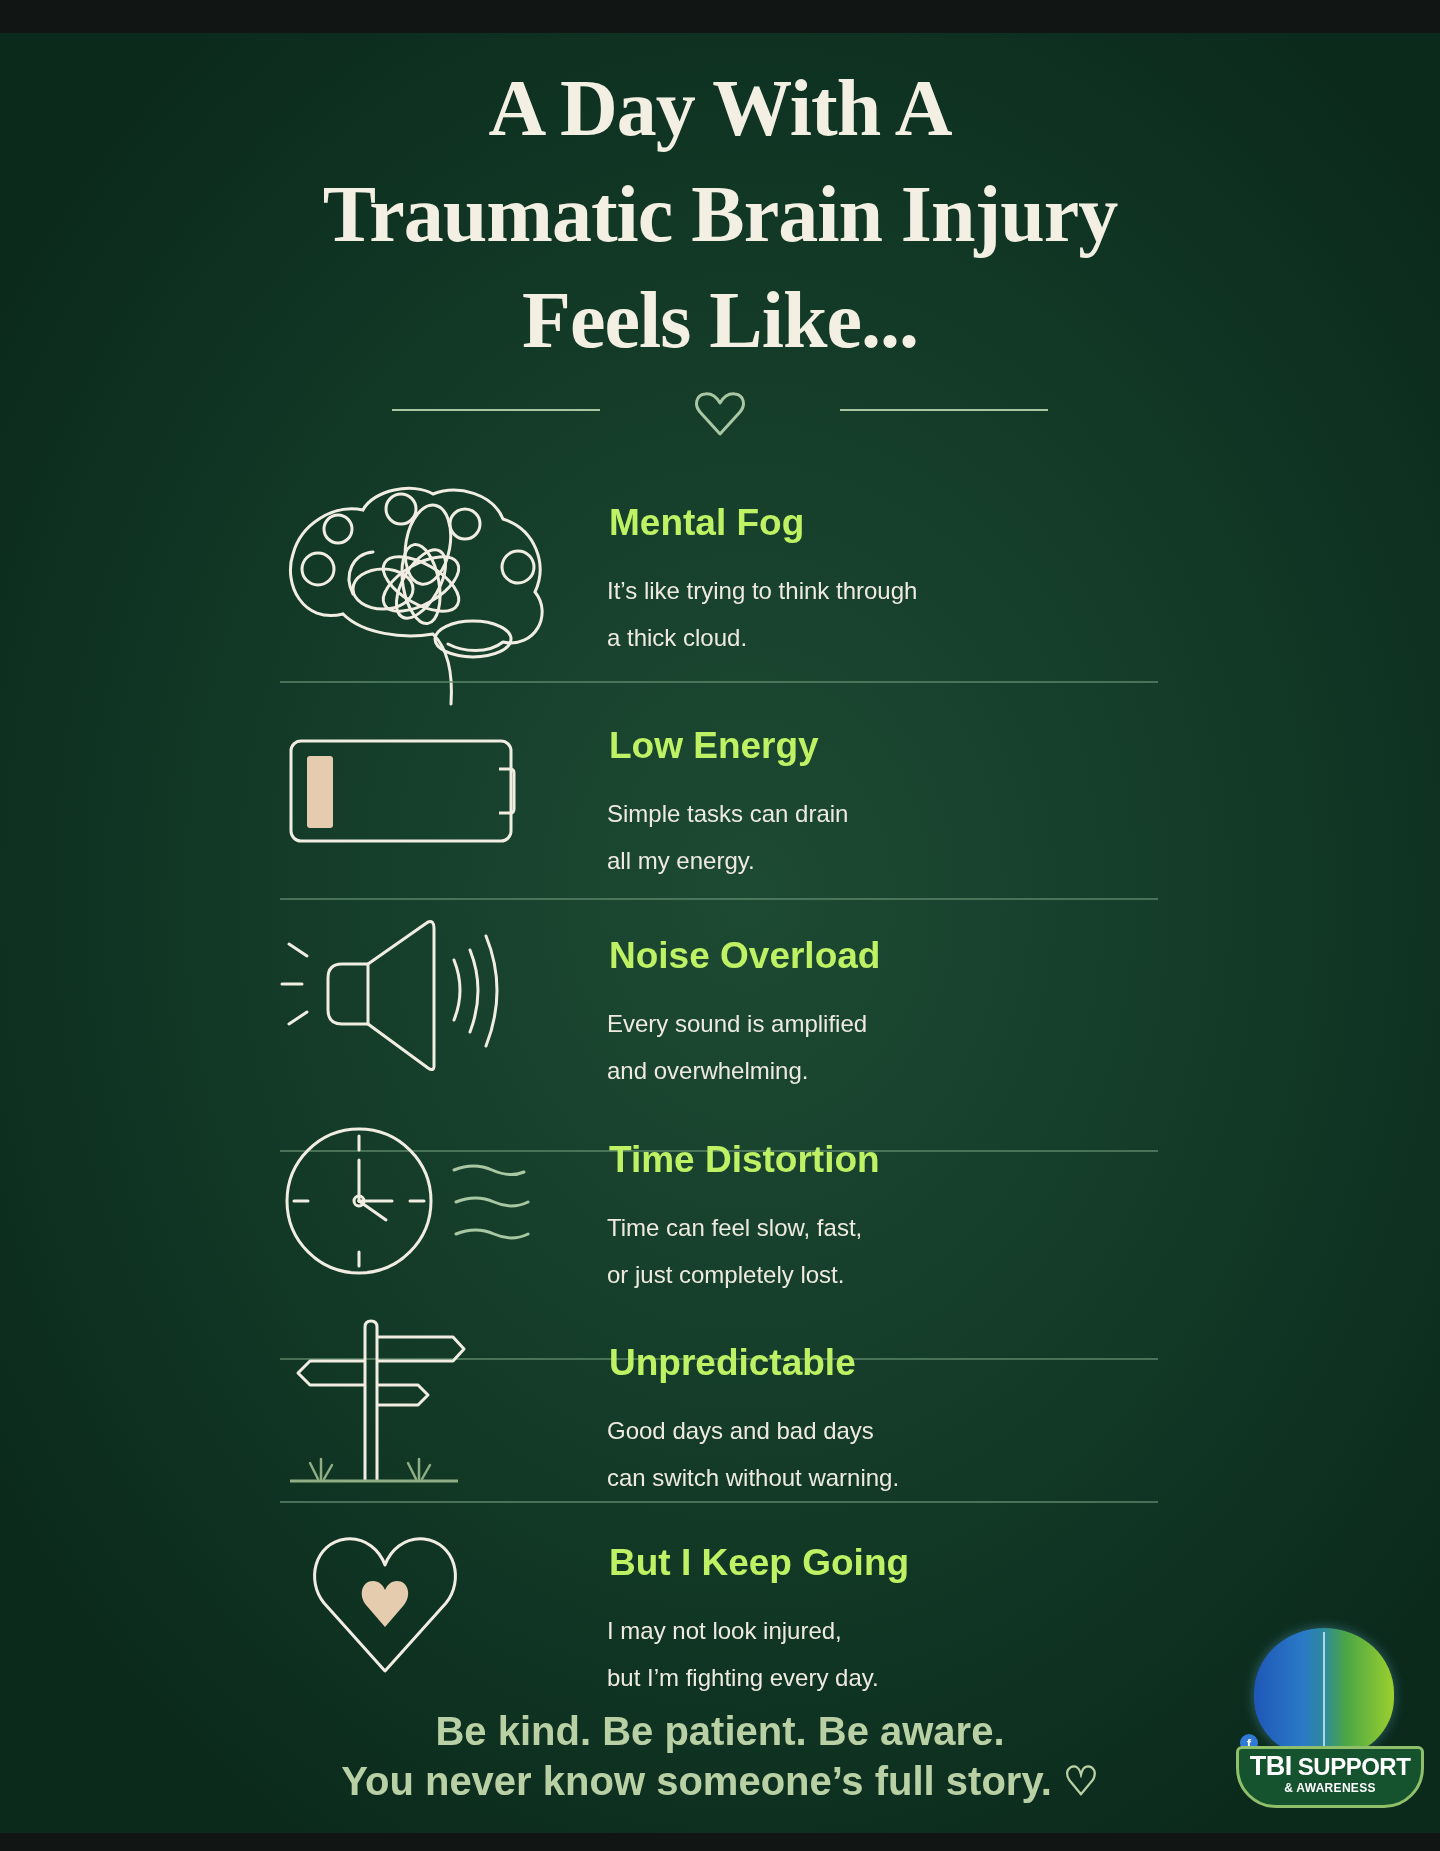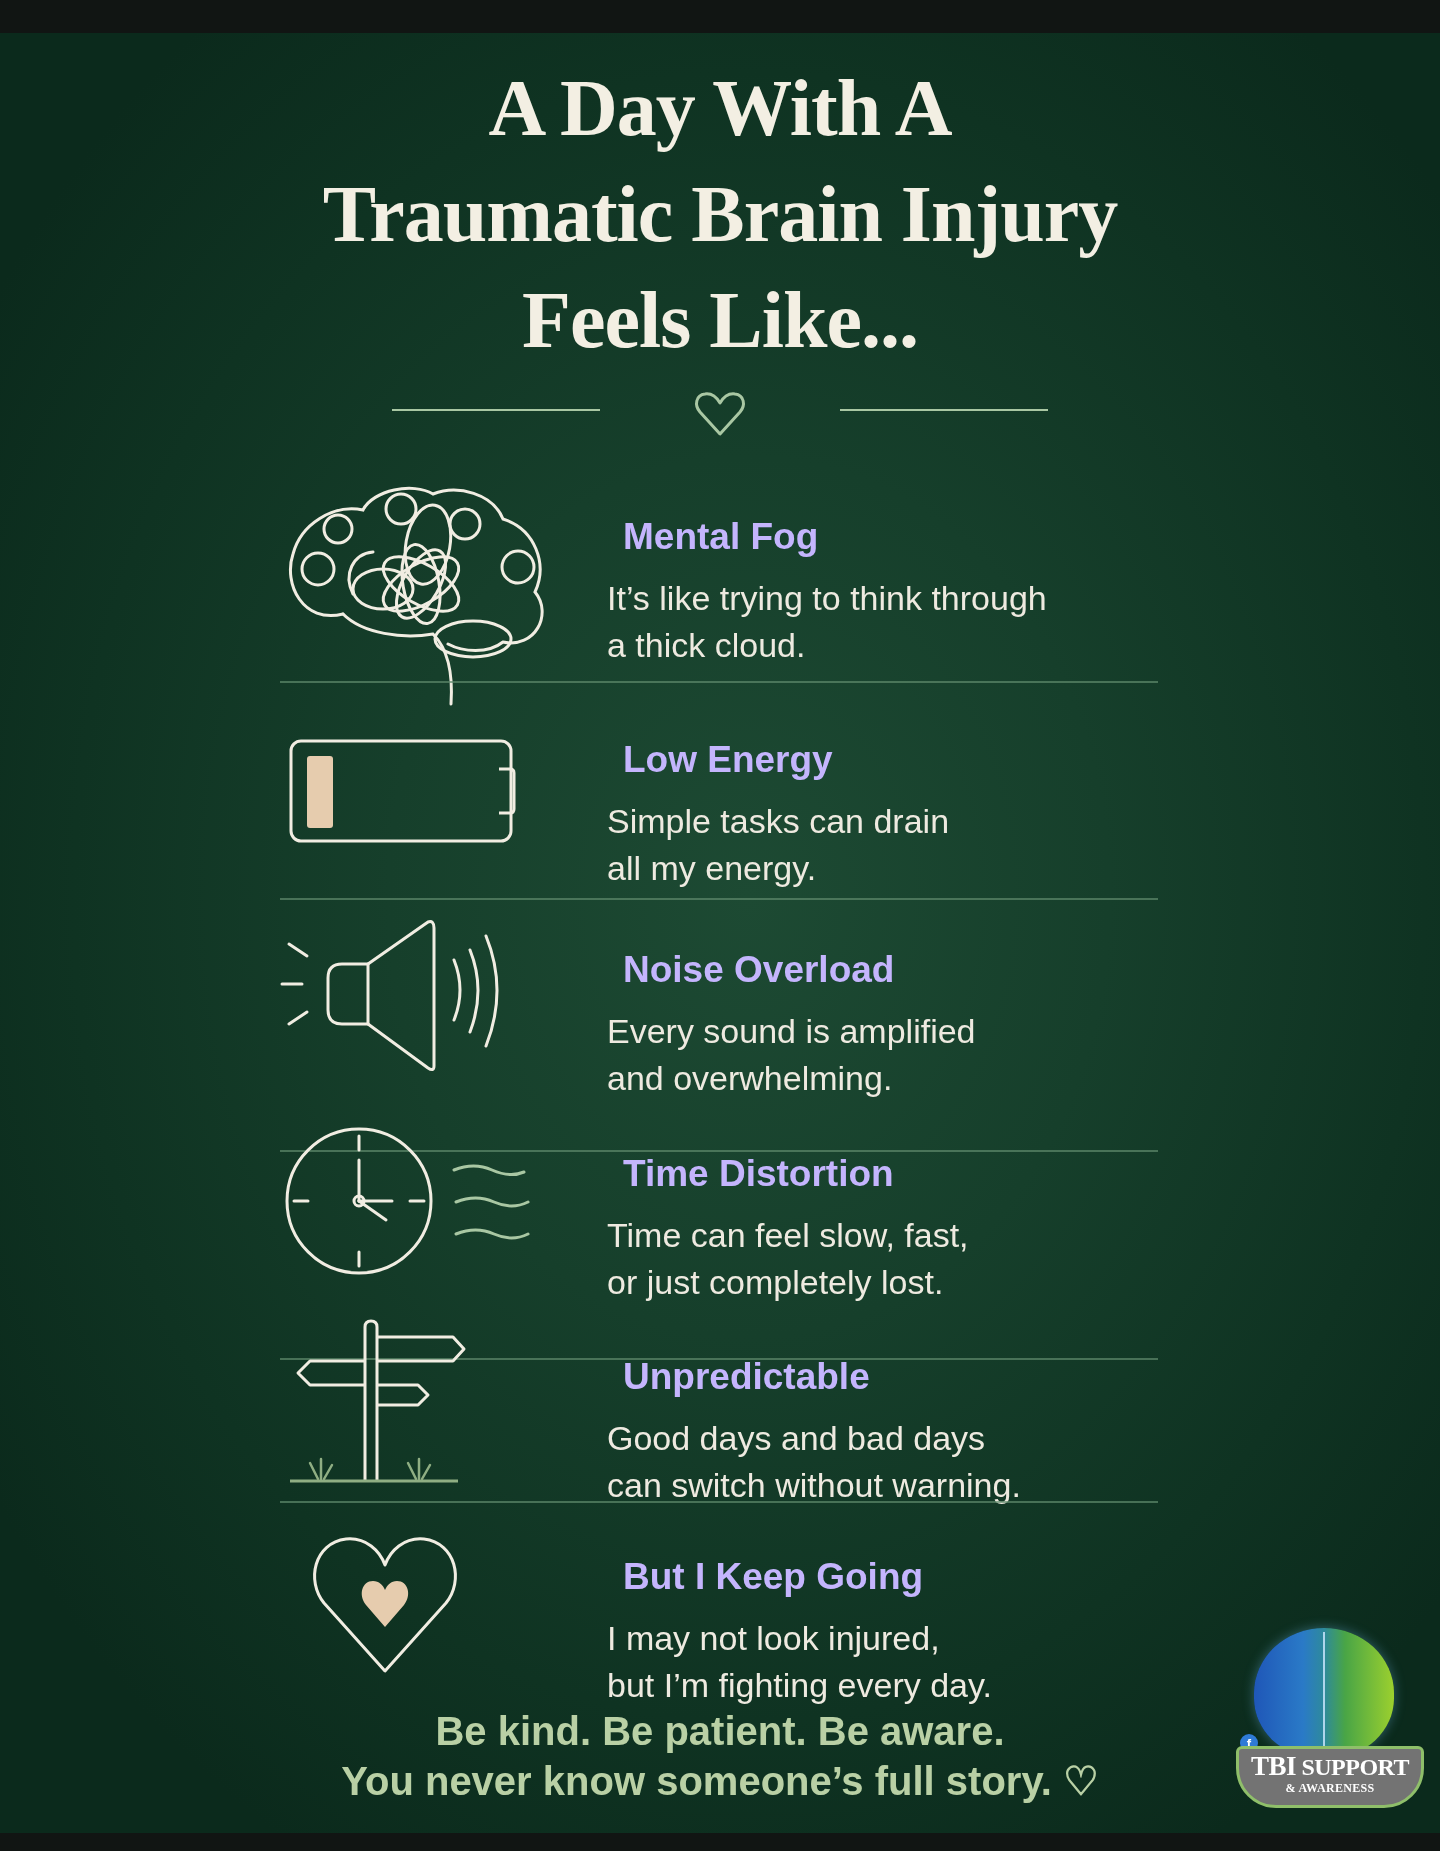--- a/index.html
+++ b/index.html
@@ -23,43 +23,43 @@
   .div-line { position:absolute; top:19px; height:2px; background:#a9c7a3; width:208px; }
   .div-line.l { left:0; }
   .div-line.r { right:0; }
   .div-heart { position:absolute; left:300px; top:0; width:56px; height:48px; }
 
   .row { position:absolute; left:280px; width:878px; }
   .row .sep { position:absolute; left:0; bottom:0; width:878px; height:2px; background:#5f8a6c; opacity:.7; }
   .row .icon { position:absolute; left:0; }
   .row .text { position:absolute; left:327px; }
   .row h2 {
-    margin:16px; font-size:37px; font-weight:bold; color:#c4b5fd; line-height:44px; white-space:nowrap;
+    margin:2px; font-size:37px; font-weight:bold; color:#bef264; line-height:44px; white-space:nowrap;
   }
   .row p {
-    margin:6px 0 0 0; font-size:34px; color:#eeeae0; line-height:47px; white-space:nowrap;
+    margin:22px 0 0 0; font-size:24px; color:#eeeae0; line-height:47px; white-space:nowrap;
   }
 
   .footer {
     position:absolute; left:290px; width:860px; text-align:center;
     color:#b9d0a5; font-weight:bold; font-size:40px; line-height:50px; white-space:nowrap;
   }
   .logo { position:absolute; left:1232px; top:1622px; width:190px; height:190px; }
   .logo-brain {
     position:absolute; left:22px; top:6px; width:140px; height:130px; border-radius:50% 50% 46% 46%;
     background:linear-gradient(90deg, #1f57b8 0%, #2a7ac7 35%, #2e8a9c 50%, #49a546 65%, #9cd02e 100%);
     box-shadow:0 0 12px rgba(120,200,255,.35);
   }
   .logo-brain::after {
     content:""; position:absolute; left:69px; top:4px; width:2px; height:122px; background:#cfe8ff; opacity:.8;
   }
   .logo-banner {
     position:absolute; left:4px; top:124px; width:182px; height:56px;
-    background:#737373; border:3px solid #8fbf6a; border-radius:6px 6px 40px 40px;
-    color:#fff; text-align:center;font-family:Liberation Serif, serif;
+    background:#14532d; border:3px solid #8fbf6a; border-radius:6px 6px 40px 40px;
+    color:#fff; text-align:center;
   }
   .logo-banner .t1 { font-size:24px; font-weight:bold; line-height:28px; margin-top:3px; white-space:nowrap; letter-spacing:-0.5px; }
   .logo-banner .t1 .big { font-size:27px; }
   .logo-banner .t2 { font-size:12px; font-weight:bold; line-height:14px; letter-spacing:.3px; }
   .logo-fb {
     position:absolute; left:8px; top:112px; width:18px; height:18px; border-radius:50%;
     background:#2f7ad6; color:#fff; font-size:13px; font-weight:bold; text-align:center; line-height:19px;
   }
 </style>
 </head>

